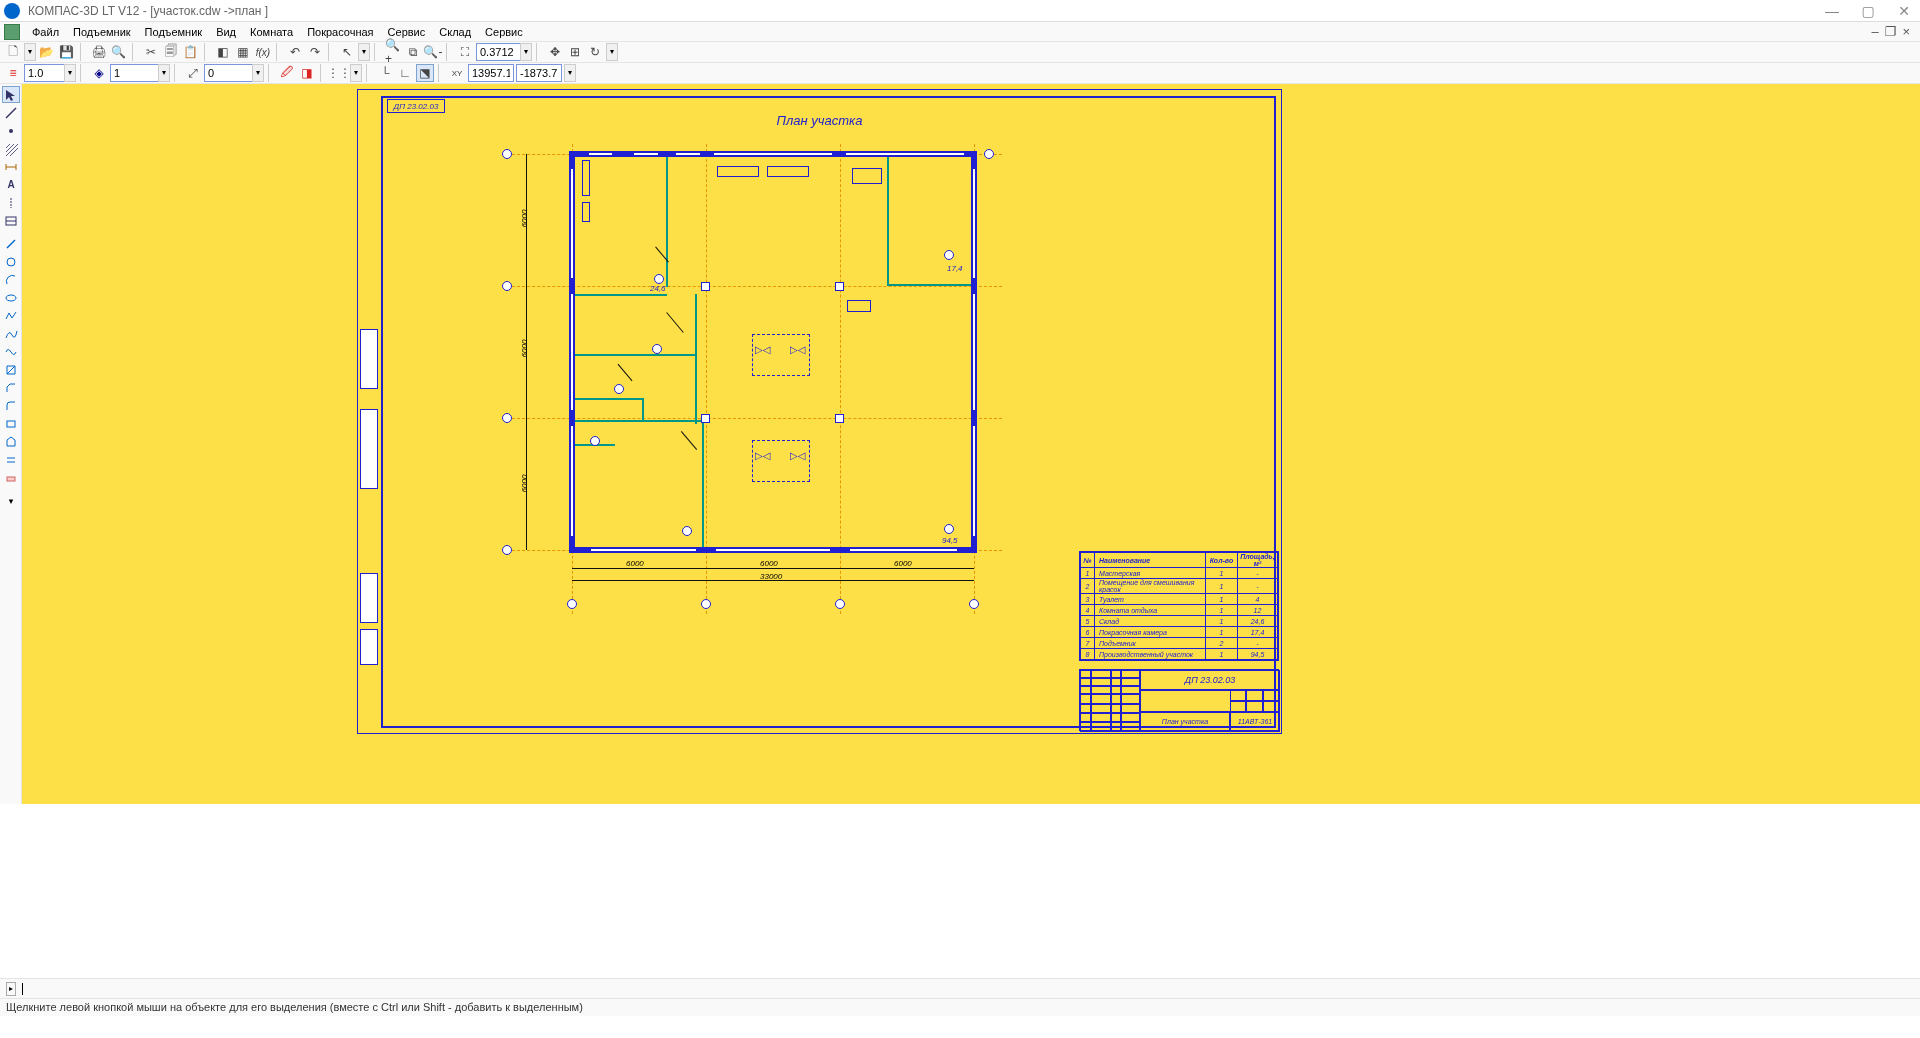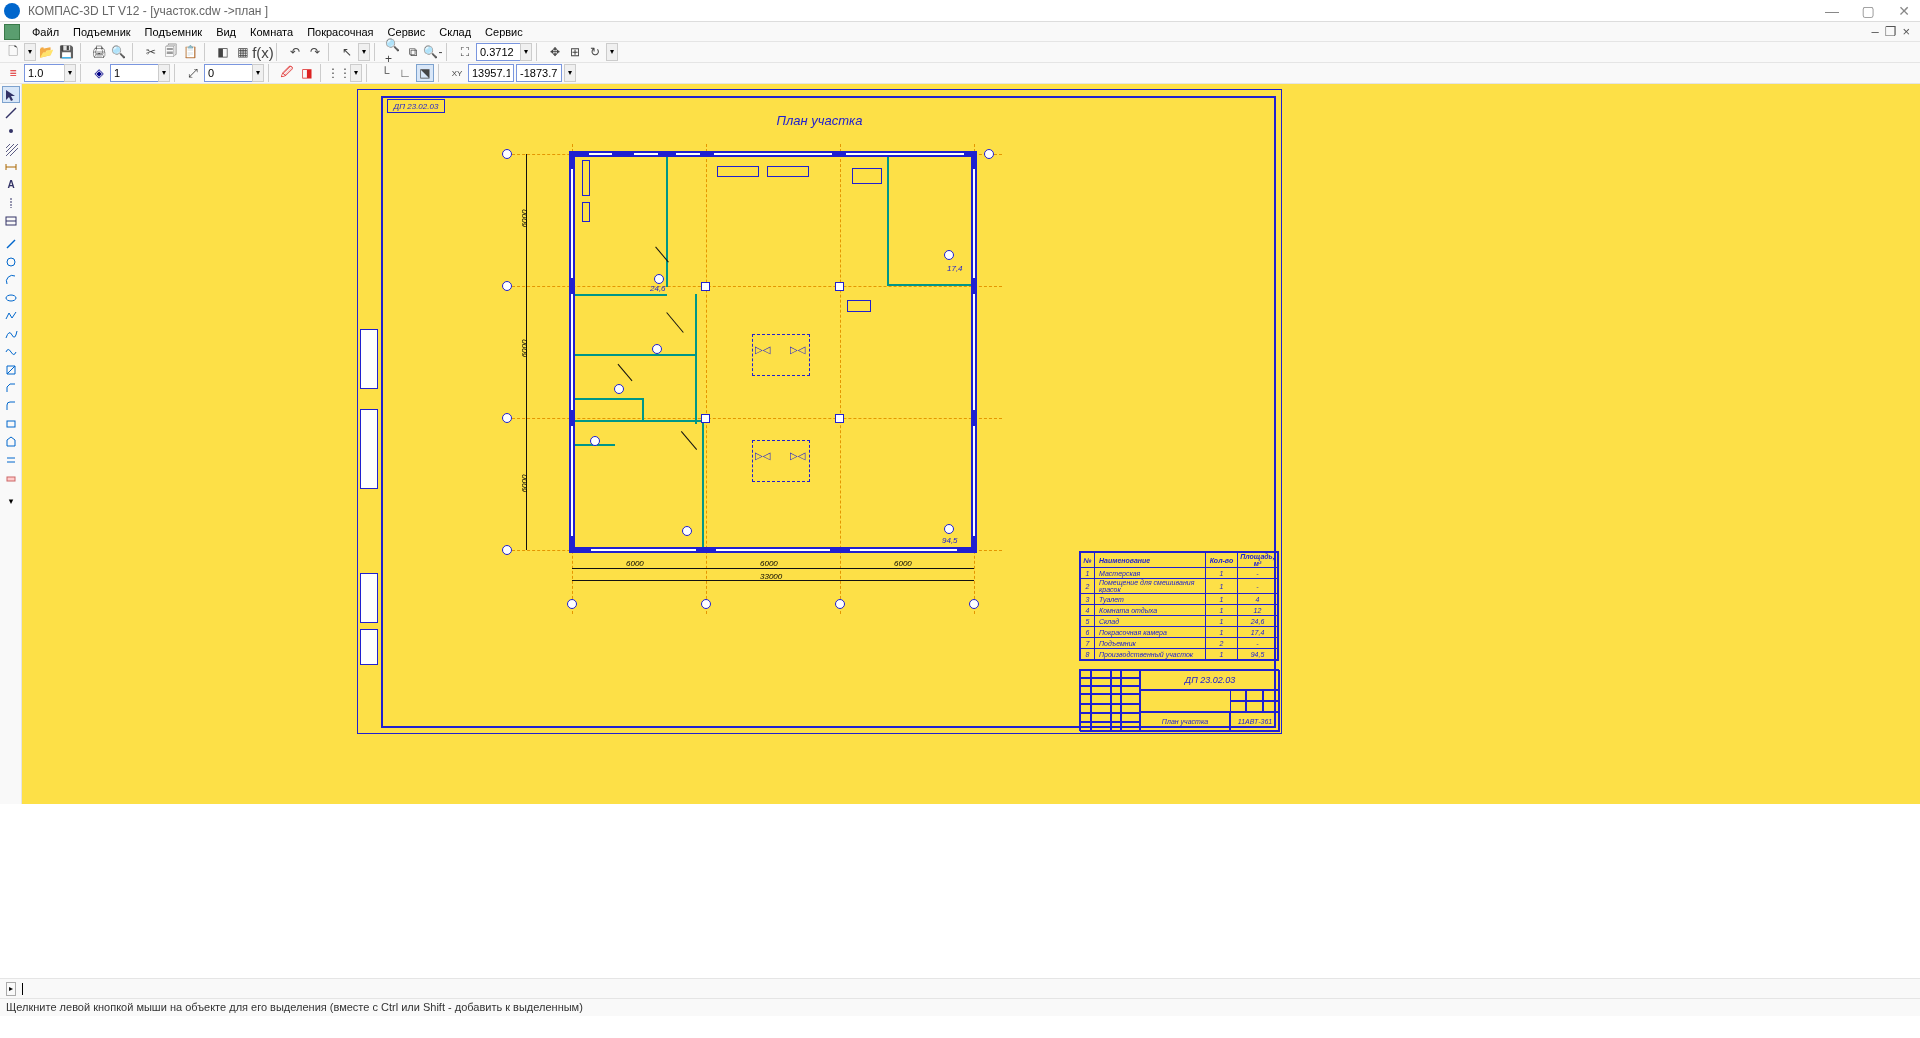--- a/index.html
+++ b/index.html
@@ -100,21 +100,21 @@
   <span class="tsep"></span>
   <span class="tbtn">🖨</span>
   <span class="tbtn">🔍</span>
   <span class="tsep"></span>
   <span class="tbtn">✂</span>
   <span class="tbtn">🗐</span>
   <span class="tbtn">📋</span>
   <span class="tsep"></span>
   <span class="tbtn">◧</span>
   <span class="tbtn">▦</span>
-  <span class="tbtn" style="font-size:15px;">f(x)</span>
+  <span class="tbtn" style="font-size:10px;font-style:italic">f(x)</span>
   <span class="tsep"></span>
   <span class="tbtn">↶</span>
   <span class="tbtn">↷</span>
   <span class="tsep"></span>
   <span class="tbtn">↖</span>
     <span class="tdrop">▾</span>
   <span class="tsep"></span>
   <span class="tbtn">🔍+</span>
   <span class="tbtn">⧉</span>
   <span class="tbtn">🔍-</span>

